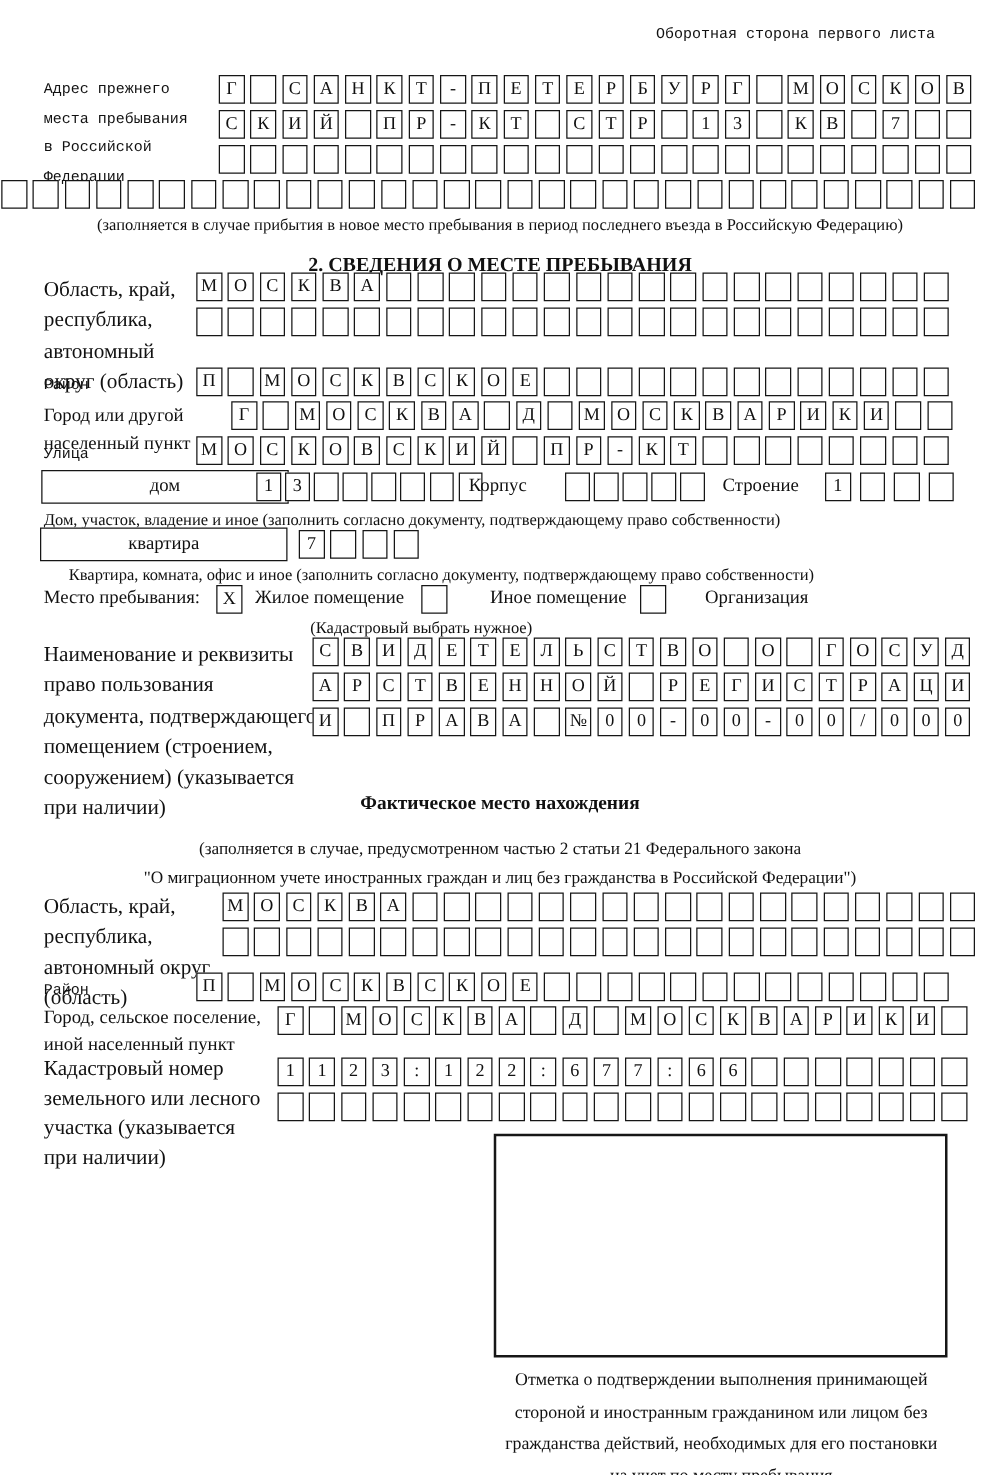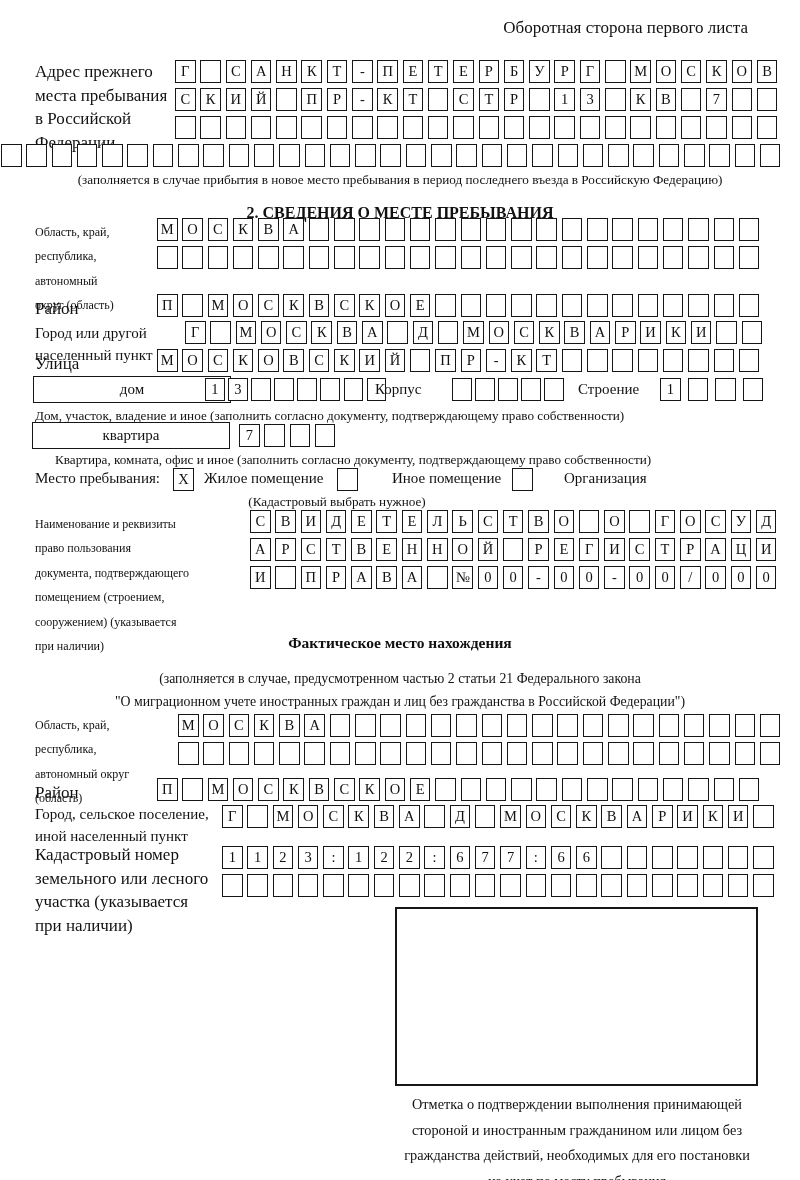--- a/index.html
+++ b/index.html
@@ -6,22 +6,22 @@
   body{font-family:"Liberation Serif","DejaVu Serif",serif;color:#111;}
   #page{position:relative;width:800px;height:1180px;background:#fff;overflow:hidden;}
   .abs{position:absolute;}
   .cellrow{position:absolute;display:flex;gap:4.8px;}
   .cellrow.tight{gap:3.6px;}
   .cellrow.wide4{gap:7px;}
   .cell{flex:none;width:20.5px;height:23px;box-sizing:border-box;border:1.8px solid #161616;
         display:flex;align-items:center;justify-content:center;font-size:14.5px;line-height:1;
         background:#fff;}
   .tight .cell{width:19.5px;}
-  .label{font-size:17px;line-height:23.5px;}
-  .label24{font-size:12px;line-height:24.4px;}
+  .label{font-size:12px;line-height:23.5px;font-family:Liberation Mono, monospace;}
+  .label24{font-size:17px;line-height:24.4px;}
   .note{font-size:13.2px;}
   .center{text-align:center;width:100%;left:0;}
   .bold{font-weight:bold;}
   .widebox{position:absolute;box-sizing:border-box;border:1.8px solid #161616;height:27px;
            display:flex;align-items:center;justify-content:center;font-size:15px;background:#fff;}
   .checkcell{position:absolute;width:21px;height:23px;box-sizing:border-box;border:1.8px solid #161616;
              display:flex;align-items:center;justify-content:center;font-size:14.5px;background:#fff;}
   .inline-label{position:absolute;font-size:15px;white-space:nowrap;}
   .stampbox{position:absolute;box-sizing:border-box;border:2.2px solid #161616;background:#fff;}
   .caption{position:absolute;font-size:14.3px;line-height:25.5px;text-align:center;}

